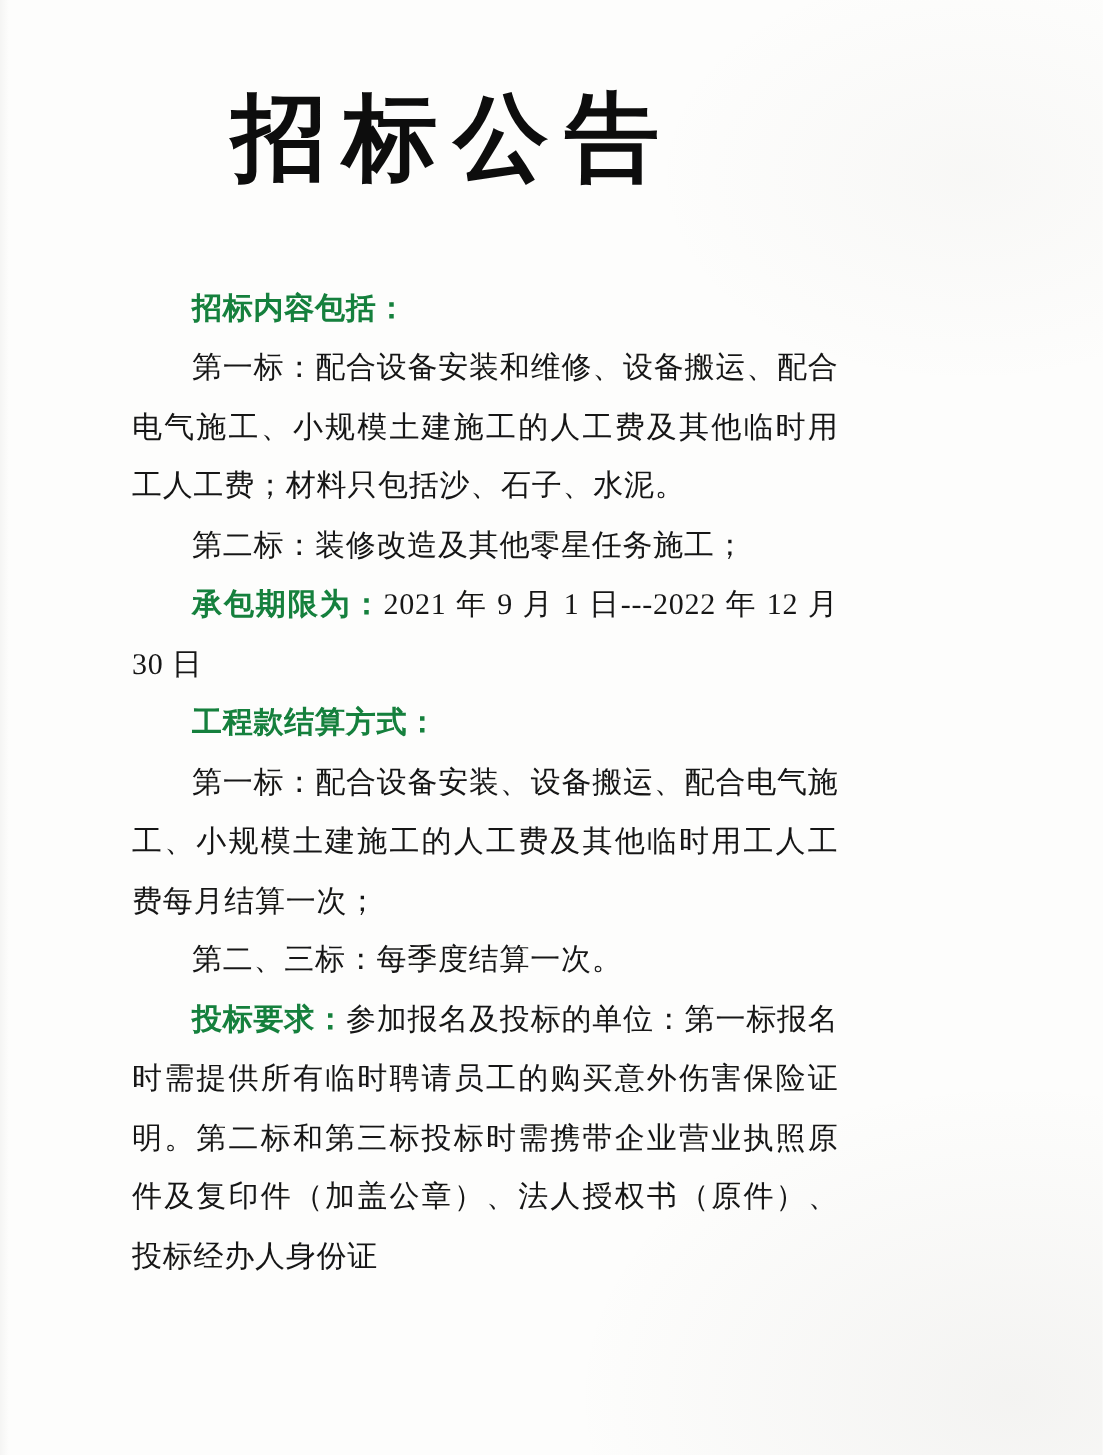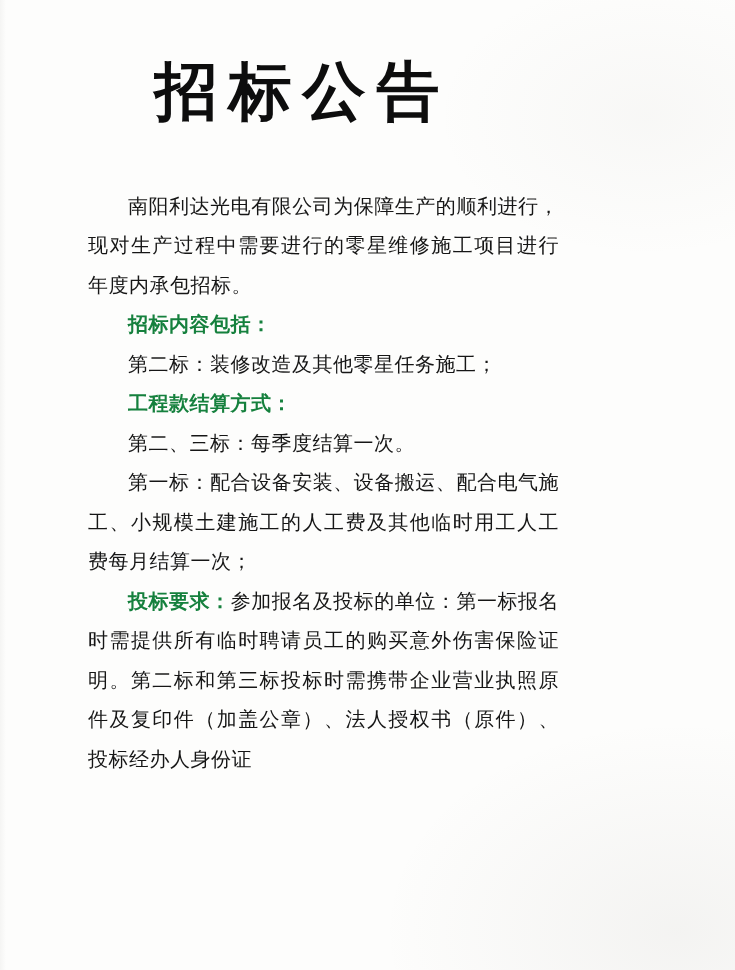--- a/index.html
+++ b/index.html
@@ -55,32 +55,33 @@
 </style>
 </head>
 <body>
 
 <div class="page">
 
   <h1 class="doc-title">招标公告</h1>
 
   <div class="doc-body">
 
-    <p><b class="lbl"></b><span>南阳利达光电有限公司为保障生产的顺利进行，现对生产过程中需要进行的零星维修施工项目进行年度内承包招标。</span></p>
 
     <p><b class="lbl">招标内容包括：</b><span></span></p>
 
+    <p><b class="lbl"></b><span>第一标：配合设备安装和维修、设备搬运、配合电气施工、小规模土建施工的人工费及其他临时用工人工费；材料只包括沙、石子、水泥。</span></p>
 
     <p><b class="lbl"></b><span>第二标：装修改造及其他零星任务施工；</span></p>
 
 
 
+    <p><b class="lbl">承包期限为：</b><span>2021 年 9 月 1 日---2022 年 12 月 30 日</span></p>
 
     <p><b class="lbl">工程款结算方式：</b><span></span></p>
 
+    <p><b class="lbl"></b><span>第一标：配合设备安装、设备搬运、配合电气施工、小规模土建施工的人工费及其他临时用工人工费每月结算一次；</span></p>
+
     <p><b class="lbl"></b><span>第二、三标：每季度结算一次。</span></p>
-
-    <p><b class="lbl"></b><span>第一标：配合设备安装、设备搬运、配合电气施工、小规模土建施工的人工费及其他临时用工人工费每月结算一次；</span></p>
 
     <p><b class="lbl">投标要求：</b><span>参加报名及投标的单位：第一标报名时需提供所有临时聘请员工的购买意外伤害保险证明。第二标和第三标投标时需携带企业营业执照原件及复印件（加盖公章）、法人授权书（原件）、投标经办人身份证</span></p>
 
   </div>
 </div>
 
 </body></html>

